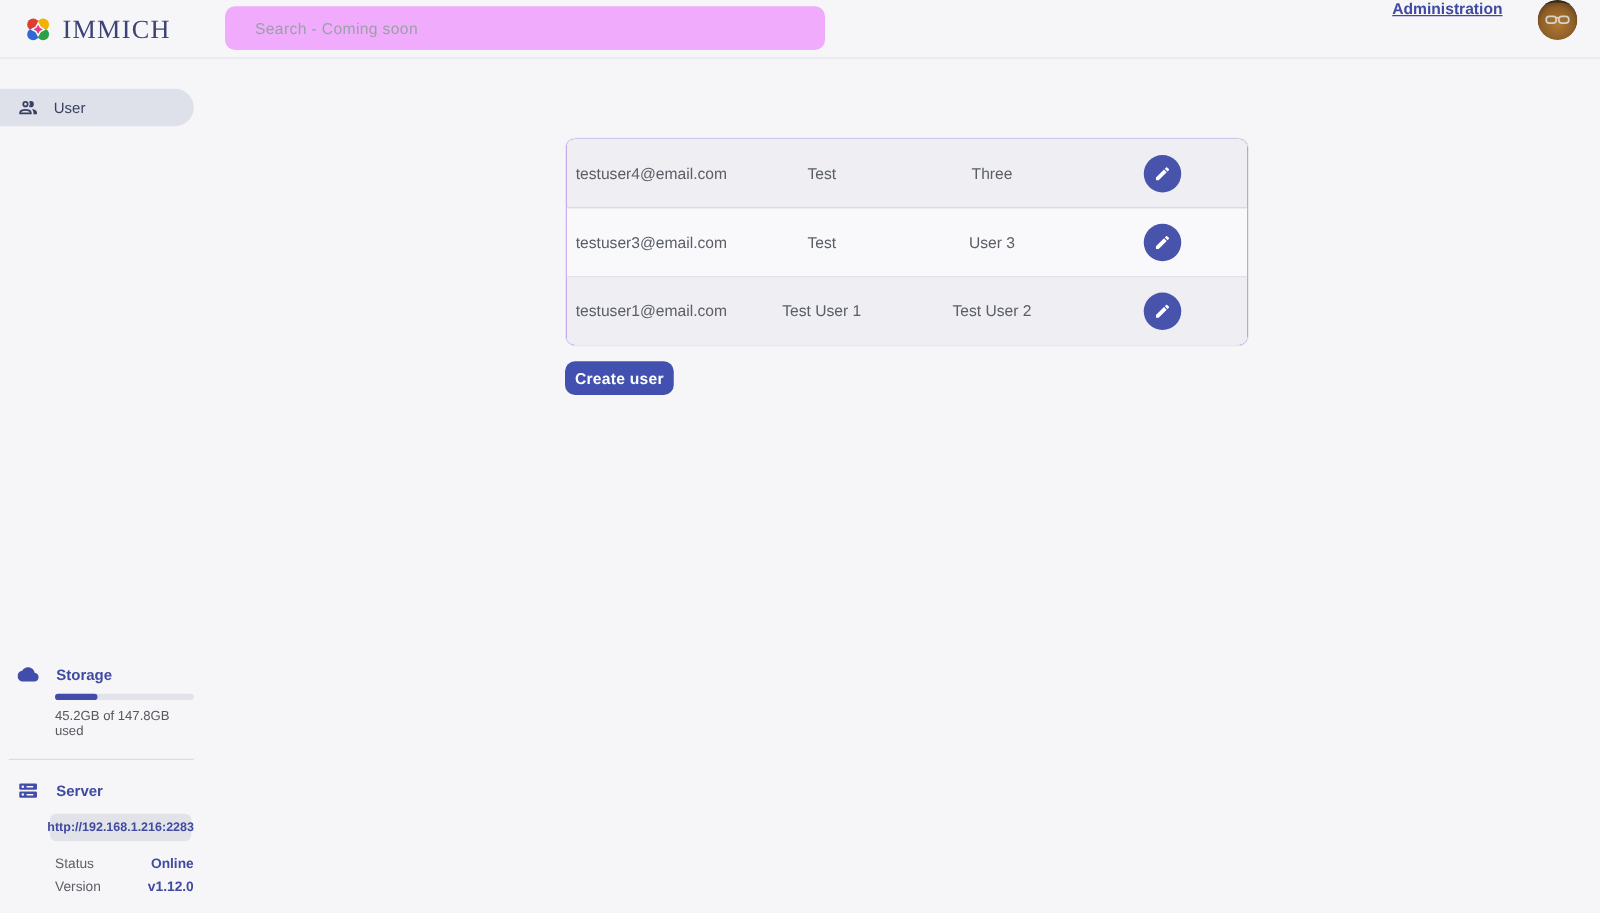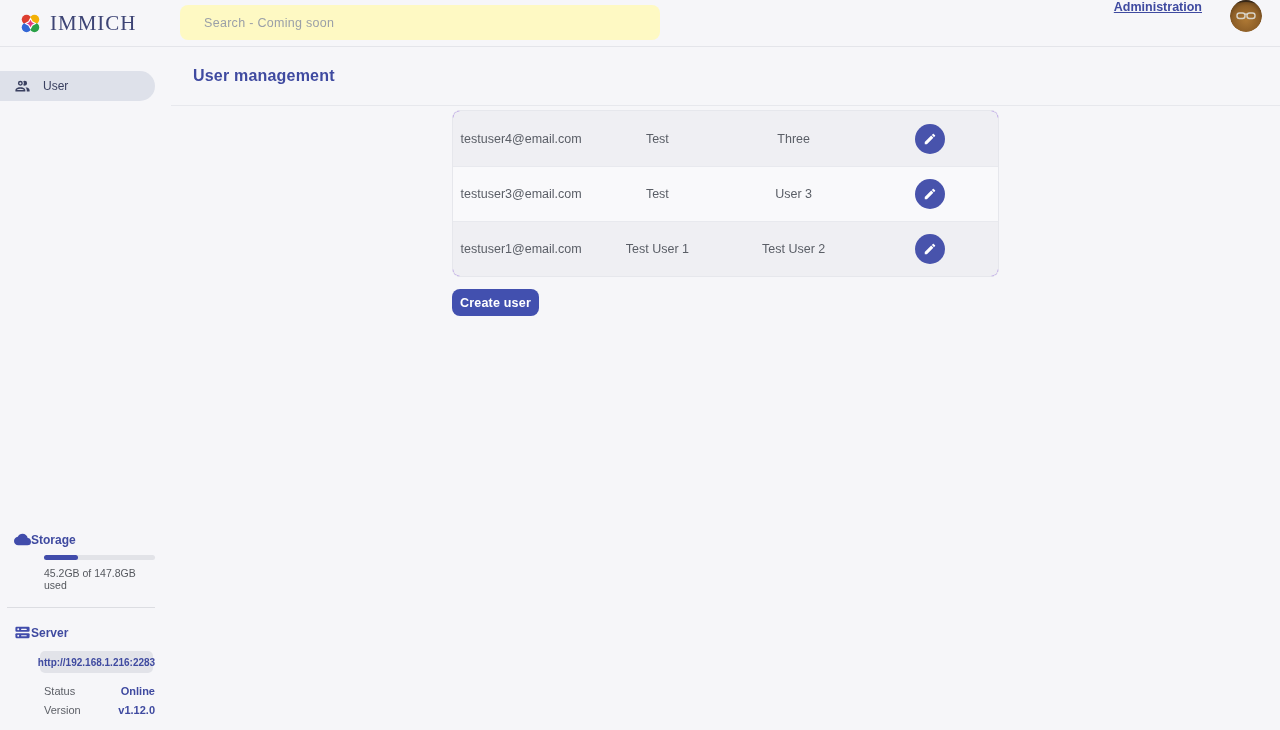--- a/index.html
+++ b/index.html
@@ -8,37 +8,37 @@
   .app { position:relative; width:1280px; height:730px; background:#f6f6f9; }
 
   
   .topbar { position:absolute; top:0; left:0; width:1280px; height:47px;
             background:#f6f6f9; border-bottom:1px solid #e4e5ea;
             display:flex; align-items:center; }
   .brand { display:flex; align-items:center; gap:7px; margin-left:18px; cursor:pointer; }
   .brand-text { font-family:"Liberation Serif", serif; font-size:21px; letter-spacing:1px;
                 color:#3d4475; font-weight:500; }
   .search { position:absolute; left:180px; top:5px; width:480px; height:35px;
-            background:#fef9c3; border:none; border-radius:8px; padding:0 24px;
+            background:#f0abfc; border:none; border-radius:8px; padding:0 24px;
             font-size:12.5px; color:#555; outline:none; font-family:"Liberation Sans", sans-serif; }
   .search::placeholder { color:#9ba0a8; letter-spacing:.3px; }
   .topbar-right { position:absolute; right:18px; top:0; height:47px; display:flex; align-items:flex-start; gap:28px; }
   .admin-link { font-size:12.5px; font-weight:bold; color:#3f4aa0; text-decoration:underline; cursor:pointer; }
   .avatar { width:32px; height:32px; border-radius:50%; overflow:hidden; cursor:pointer; display:block; }
 
   
   .sidebar { position:absolute; top:47px; left:0; width:155px; height:683px; }
   .side-item { position:absolute; top:24px; left:0; width:155px; height:30px;
                display:flex; align-items:center; gap:12px; padding-left:14px;
                border-radius:0 15px 15px 0; cursor:pointer; }
   .side-item.selected { background:#dee1ea; }
   .side-item span { font-size:12px; font-weight:500; color:#3a4060; }
 
   .side-bottom { position:absolute; left:0; bottom:0; width:155px; }
-  .side-sec-head { display:flex; align-items:center; padding-left:14px; }
+  .side-sec-head { display:flex; align-items:center; gap:14px; padding-left:14px; }
   .side-sec-head .sec-title { font-size:12px; font-weight:bold; color:#3f4aa0; }
   .storage-sec { margin-bottom:0; }
   .progress-track { margin:7px 0 0 44px; width:111px; height:5px; background:#e2e3e8; border-radius:3px; }
   .progress-fill { height:5px; background:#414cab; border-radius:3px; }
   .usage-text { margin:7px 0 0 44px; font-size:10.5px; color:#55585e; }
   .side-divider { margin:16px 0 16px 7px; width:148px; border-top:1px solid #dcdde2; }
   .url-chip { margin:10px 0 0 40px; width:113px; height:22px; background:#e2e3e9; border-radius:5px;
               display:flex; align-items:center; justify-content:center;
               font-size:10px; font-weight:bold; color:#3f4aa0; }
   .kv-row { margin:0 0 0 44px; width:111px; display:flex; justify-content:space-between; align-items:center; }
@@ -169,23 +169,20 @@
         <div class="kv-row version">
           <span class="k">Version</span>
           <span class="v">v1.12.0</span>
         </div>
       </div>
 
     </div>
   </aside>
 
   <main class="main">
-    <div class="page-header">
-      <h1 class="page-title">User management</h1>
-    </div>
 
     <div class="content">
 
 
       <div class="table-body">
 
         <div class="trow">
           <div class="cell">testuser4@email.com</div>
           <div class="cell">Test</div>
           <div class="cell">Three</div>

